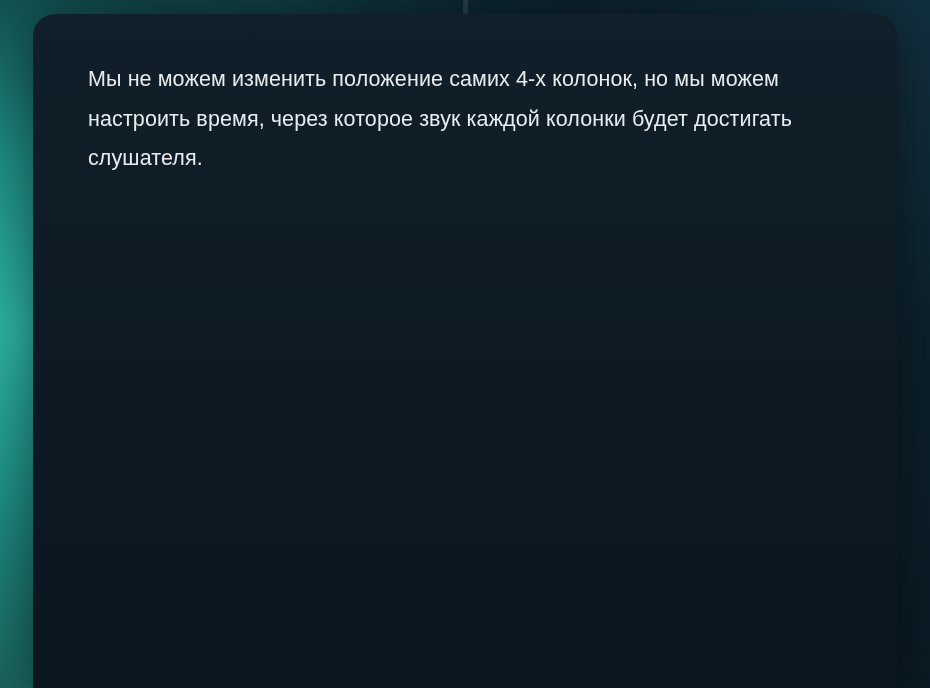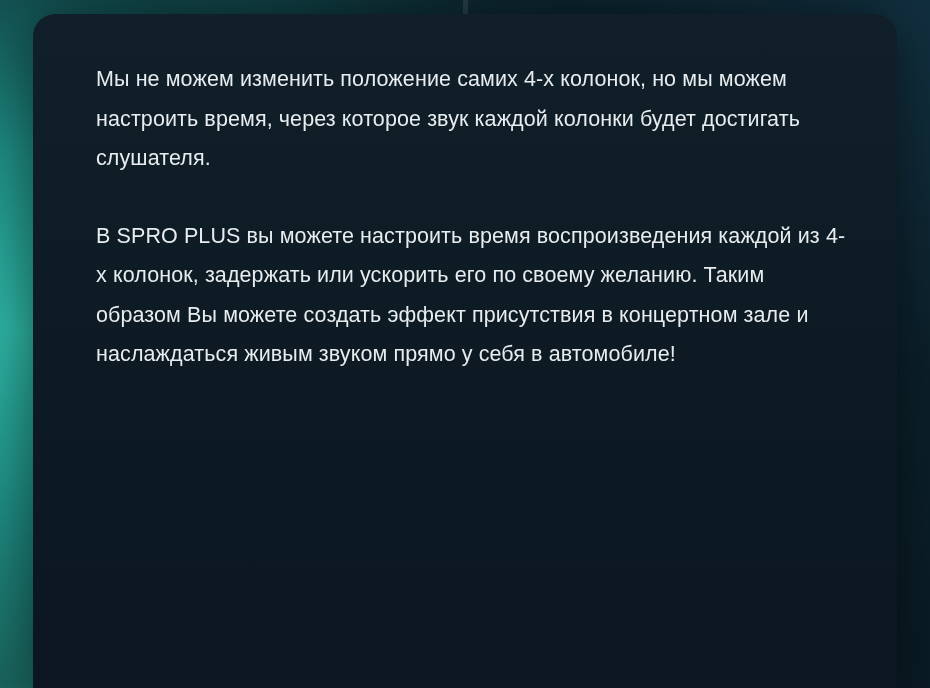--- a/index.html
+++ b/index.html
@@ -44,21 +44,21 @@
     height: 674px;
     background: linear-gradient(180deg, #101f29 0%, #0d1a23 55%, #0b1620 100%);
     border-radius: 22px 22px 0 0;
     box-shadow: 0 0 60px rgba(0,0,0,0.55);
     overflow: hidden;
   }
   #card-inner {
     padding: 46px 47px 0 47px;
   }
   p.para {
-    margin: 0 0 38px 16px;
+    margin: 0 0 38px 8px;
     color: #e7ecef;
     font-size: 21.5px;
     line-height: 39.5px;
     letter-spacing: 0.1px;
     font-weight: 400;
   }
   p.para:last-child {
     margin-bottom: 0;
   }
 </style>
@@ -68,18 +68,17 @@
 <div id="stage">
 
   <div id="top-notch"></div>
 
   <div id="card">
     <div id="card-inner">
 
       <p class="para">Мы не можем изменить положение самих 4-х колонок, но мы можем настроить время, через которое звук каждой колонки будет достигать слушателя.</p>
 
 
-      <p class="para">В SPRO PLUS вы можете настроить время воспроизведения каждой из 4-х колонок, задержать или ускорить его по своему желанию. Таким образом Вы можете создать эффект присутствия в концертном зале и наслаждаться живым звуком прямо у себя в автомобиле!</p>
 
     </div>
   </div>
 
 </div>
 
 </body></html>

